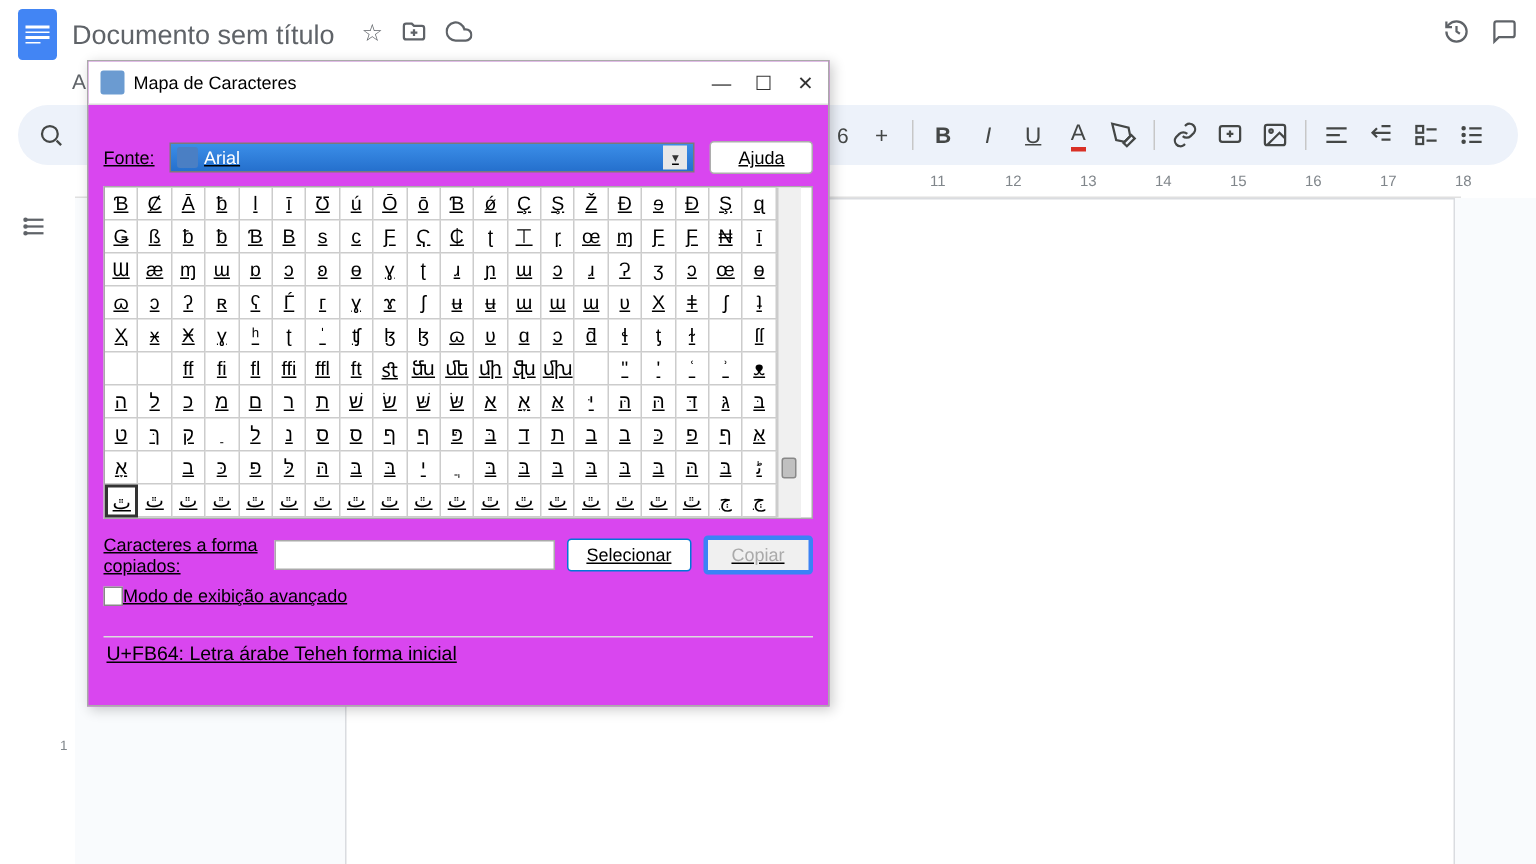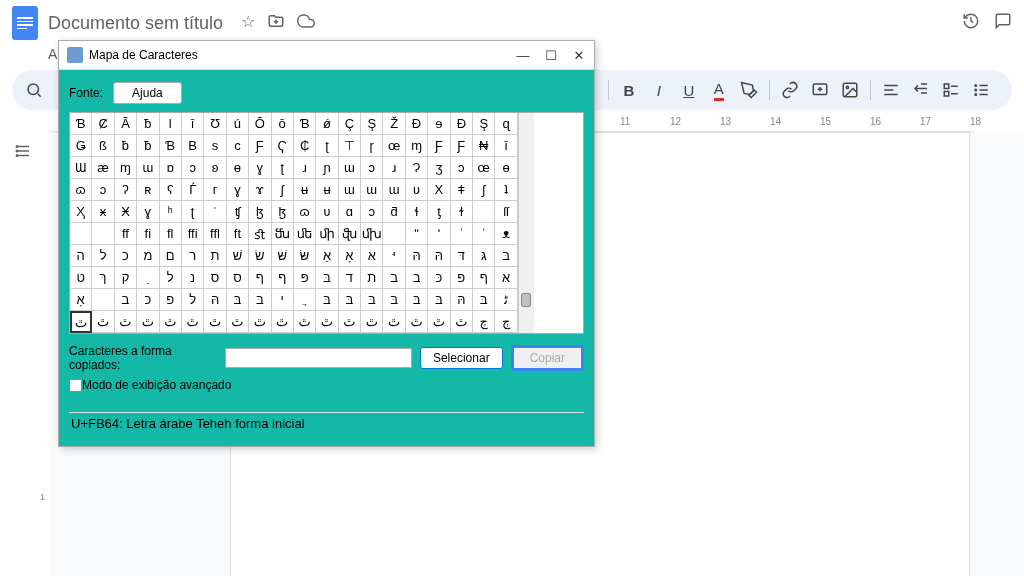--- a/index.html
+++ b/index.html
@@ -32,28 +32,28 @@
 
 .doc-area { display: flex; height: calc(100% - 130px); }
 .left-margin { width: 50px; background: #fff; position: relative; }
 .outline-btn { position: absolute; top: 10px; left: 14px; color: #5f6368; cursor: pointer; }
 .doc-page-wrap { flex: 1; background: #f9fbfd; padding-top: 0; overflow: hidden; }
 .ruler-vert { position: absolute; left: 40px; top: 0; width: 12px; height: 100%; font-size: 9px; color: #80868b; }
 .ruler-vert-mark { position: absolute; left: 0; }
 .doc-page { background: #fff; width: 740px; height: 900px; margin-left: 0; border: 1px solid #dadce0; }
 
 
-.charmap-dialog { position: absolute; top: 40px; left: 58px; width: 537px; background: #14b8a6; border: 1px solid #aaa; box-shadow: 2px 2px 8px rgba(0,0,0,0.2); font-size: 12px; }
+.charmap-dialog { position: absolute; top: 40px; left: 58px; width: 495px; background: #d946ef; border: 1px solid #aaa; box-shadow: 2px 2px 8px rgba(0,0,0,0.2); font-size: 12px; }
 .dlg-titlebar { display: flex; align-items: center; padding: 6px 8px; background: #fff; border-bottom: 1px solid #ddd; }
 .dlg-icon { width: 16px; height: 16px; background: #6b9bd1; border-radius: 2px; margin-right: 6px; }
 .dlg-title { flex: 1; font-size: 12px; }
 .dlg-winbtns { display: flex; gap: 14px; }
 .dlg-winbtn { cursor: pointer; font-size: 13px; color: #333; width: 14px; text-align: center; }
 
-.dlg-body { padding: 12px 10px; }
+.dlg-body { padding: 24px 10px; text-decoration: underline; }
 .font-row { display: flex; align-items: center; gap: 10px; margin-bottom: 8px; }
 .font-label { font-size: 12px; }
 .font-select { flex: 1; height: 20px; background: linear-gradient(#3b8ee8, #2570cd); color: #fff; border: 1px solid #7a7a7a; display: flex; align-items: center; padding: 0 4px; position: relative; }
 .font-select-icon { width: 14px; height: 14px; background: #4a7fc4; border-radius: 2px; margin-right: 4px; }
 .font-select-dd { margin-left: auto; background: #e8e8e8; color: #333; width: 16px; height: 16px; display: flex; align-items: center; justify-content: center; font-size: 9px; }
 .help-btn { padding: 3px 18px; background: #fff; border: 1px solid #adadad; border-radius: 3px; cursor: pointer; font-size: 12px; }
 
 .char-grid-wrap { border: 1px solid #aaa; background: #fff; position: relative; display: flex; }
 .char-grid { display: grid; grid-template-columns: repeat(20, 22.4px); grid-auto-rows: 22px; }
 .char-cell { border-right: 1px solid #ccc; border-bottom: 1px solid #ccc; display: flex; align-items: center; justify-content: center; font-size: 13px; cursor: pointer; font-family: Arial, 'Segoe UI', sans-serif; }
@@ -246,20 +246,25 @@
     <div class="dlg-title">Mapa de Caracteres</div>
     <div class="dlg-winbtns">
       <div class="dlg-winbtn">—</div>
       <div class="dlg-winbtn">☐</div>
       <div class="dlg-winbtn">✕</div>
     </div>
   </div>
   <div class="dlg-body">
     <div class="font-row">
       <span class="font-label">Fonte:</span>
+      <div class="font-select">
+        <div class="font-select-icon"></div>
+        <span>Arial</span>
+        <div class="font-select-dd">▾</div>
+      </div>
       <button class="help-btn">Ajuda</button>
     </div>
 
     <div class="char-grid-wrap">
       <div class="char-grid" id="char-grid">
           <div class="char-cell">Ɓ</div>
           <div class="char-cell">Ȼ</div>
           <div class="char-cell">Ā</div>
           <div class="char-cell">ƀ</div>
           <div class="char-cell">Ɩ</div>

